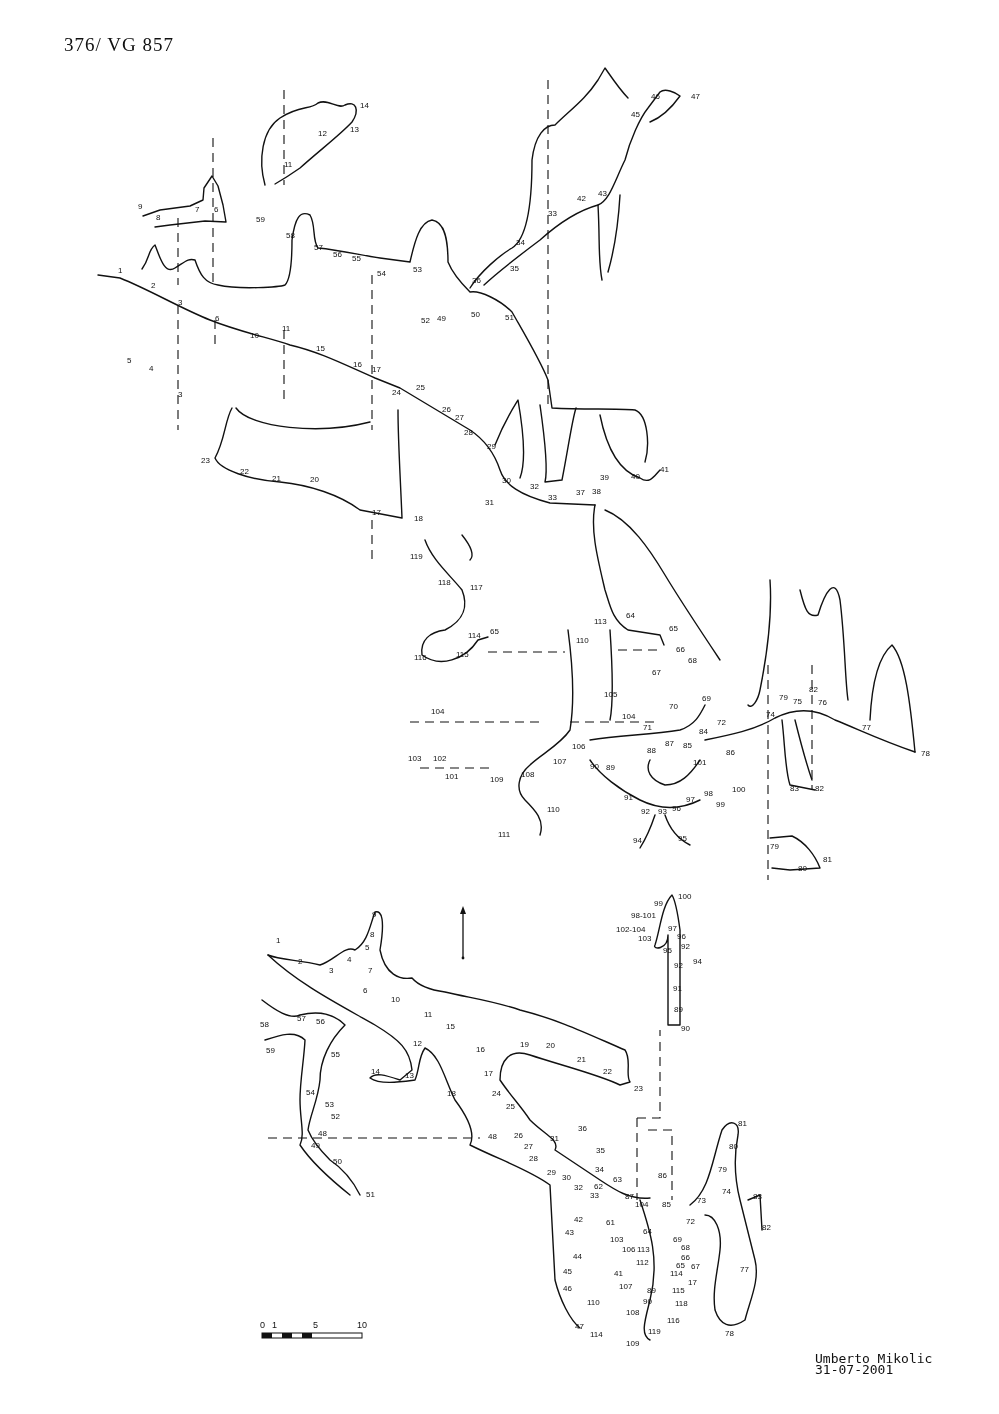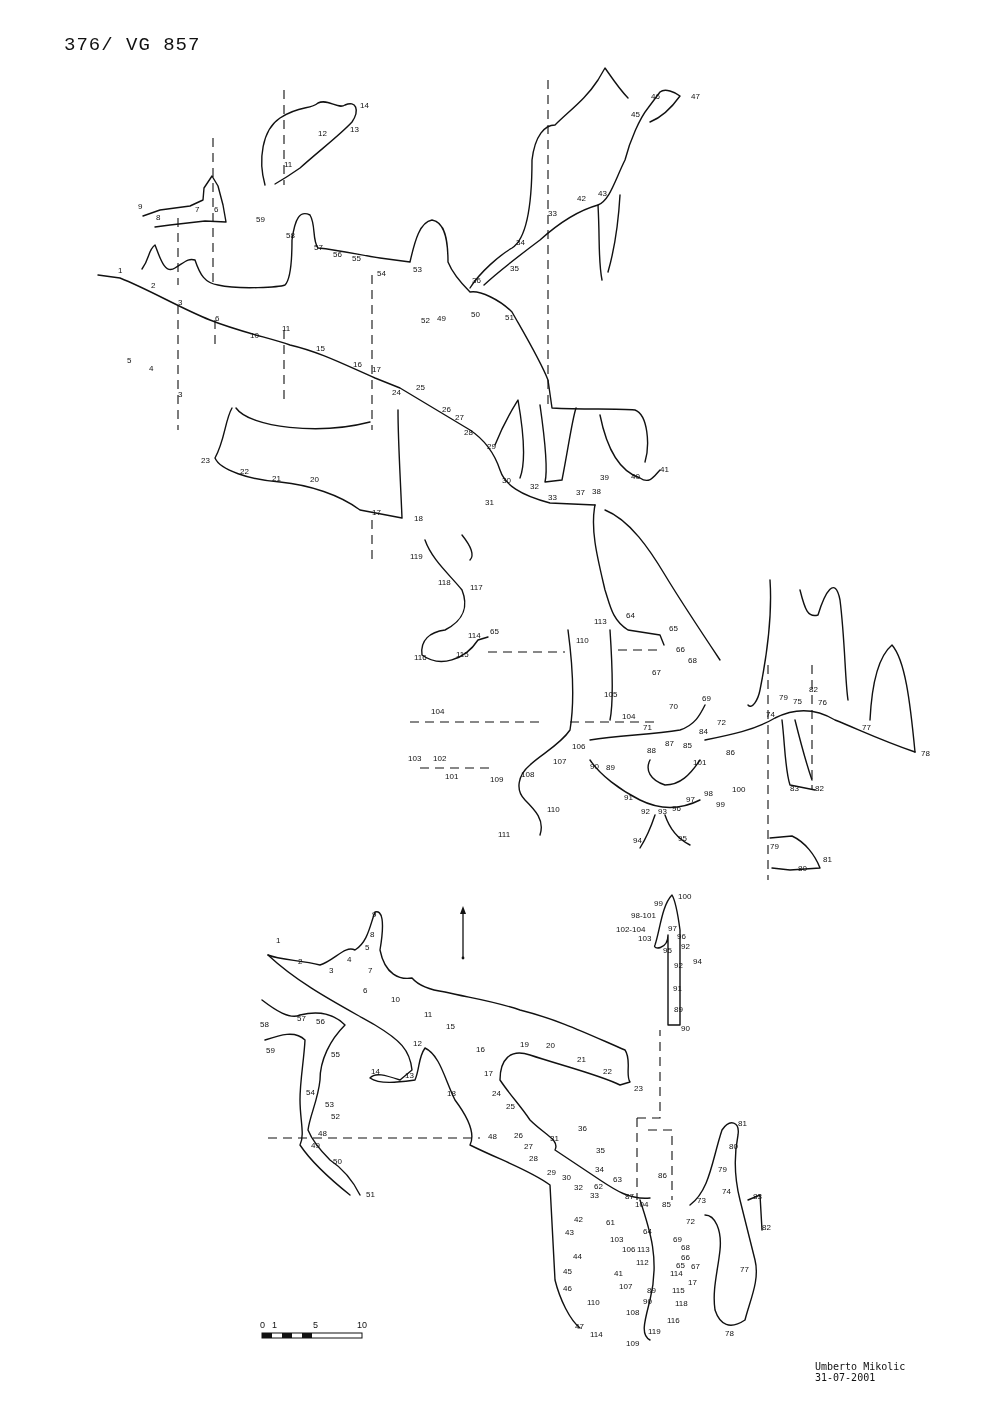--- a/index.html
+++ b/index.html
@@ -1,18 +1,18 @@
 <!DOCTYPE html>
 <html><head>
 <meta charset="utf-8">
 <style>
   html,body{margin:0;padding:0;background:#fff;}
   body{width:999px;height:1414px;position:relative;overflow:hidden;font-family:"Liberation Sans","DejaVu Sans",sans-serif;color:#111;}
-  .title{position:absolute;left:64px;top:34px;font-size:19px;letter-spacing:1px;font-family:Liberation Mono, monospace;}
-  .author{position:absolute;left:815px;top:1353px;font-size:10px;line-height:11px;font-family:"DejaVu Sans Mono","Liberation Mono",monospace;margin-top:8px;}
+  .title{position:absolute;left:64px;top:34px;font-size:19px;letter-spacing:1px;font-family:Liberation Serif, serif;}
+  .author{position:absolute;left:815px;top:1353px;font-size:13px;line-height:11px;font-family:"DejaVu Sans Mono","Liberation Mono",monospace;}
   svg.map{position:absolute;left:0;top:0;}
   .lbl{font-size:8px;fill:#111;font-family:"Liberation Sans","DejaVu Sans",sans-serif;}
   .wall{fill:none;stroke:#111;stroke-width:1.4;stroke-linejoin:round;stroke-linecap:round;}
   .dash{fill:none;stroke:#111;stroke-width:1.1;stroke-dasharray:9 6;}
   .scale-lbl{position:absolute;font-size:9px;}
 </style>
 </head>
 <body>
 
 <div class="title">376/ VG 857</div>

